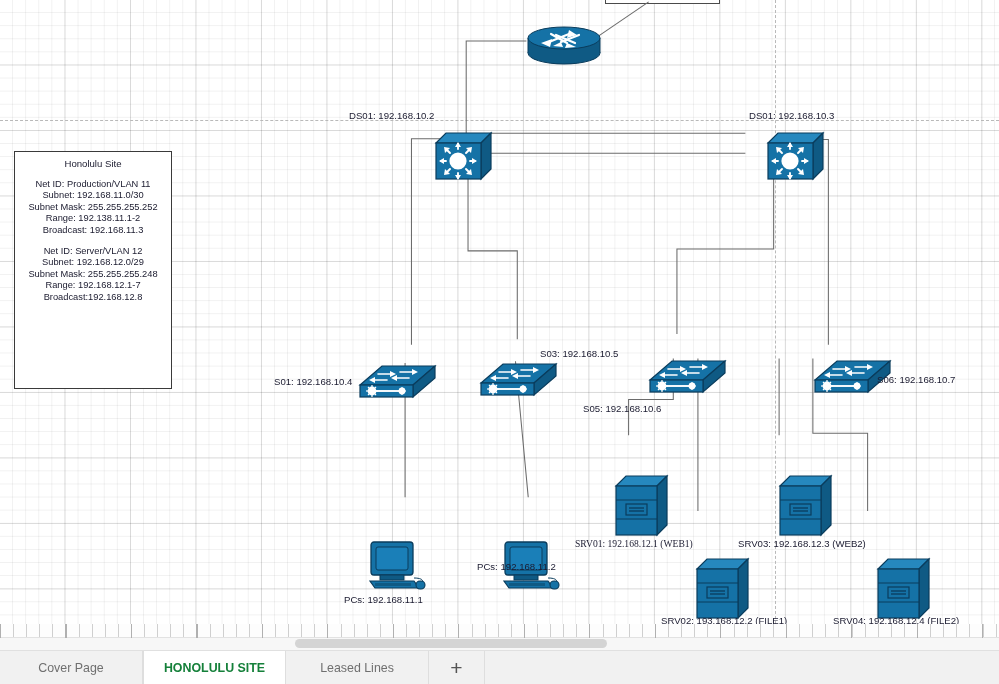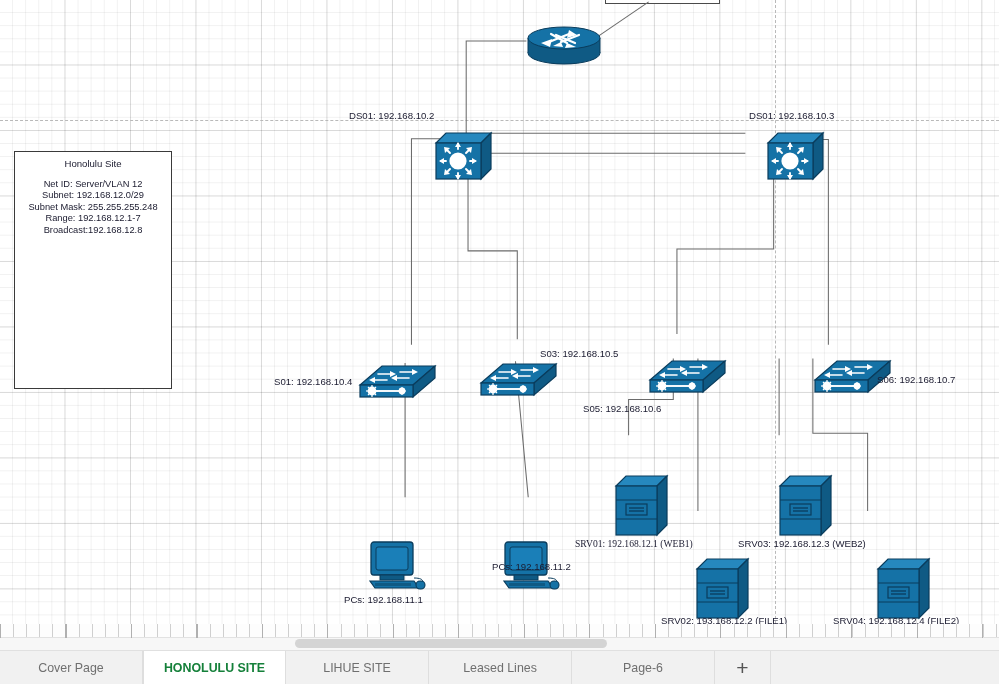--- a/index.html
+++ b/index.html
@@ -149,20 +149,27 @@
 
       <path d="M806 393 L806 477"></path>
 
       <path d="M843 393 L843 475 L903 475 L903 560"></path>
     </svg>
 
     <div id="legend">
       <div class="lg-title">Honolulu Site</div>
 
 
+      <div class="lg-block">
+        <div>Net ID: Production/VLAN 11</div>
+        <div>Subnet: 192.168.11.0/30</div>
+        <div>Subnet Mask: 255.255.255.252</div>
+        <div>Range: 192.138.11.1-2</div>
+        <div>Broadcast: 192.168.11.3</div>
+      </div>
 
       <div class="lg-block">
         <div>Net ID: Server/VLAN 12</div>
         <div>Subnet: 192.168.12.0/29</div>
         <div>Subnet Mask: 255.255.255.248</div>
         <div>Range: 192.168.12.1-7</div>
         <div>Broadcast:192.168.12.8</div>
       </div>
     </div>
 
@@ -393,21 +400,21 @@
       <svg width="64" height="52" viewBox="0 0 64 52">
         <rect x="5" y="2" width="42" height="33" rx="3" fill="#1572a6" stroke="#0a3c5c" stroke-width="1.3"></rect>
         <rect x="10" y="7" width="32" height="23" rx="2" fill="#1a7fb8" stroke="#0a3c5c" stroke-width="1"></rect>
         <rect x="14" y="35" width="24" height="5" fill="#0f5a84" stroke="#0a3c5c" stroke-width="1"></rect>
         <polygon points="4,41 48,41 53,48 9,48" fill="#1572a6" stroke="#0a3c5c" stroke-width="1.2"></polygon>
         <rect x="9" y="43" width="36" height="3" fill="#0f5a84"></rect>
         <path d="M48 38 C58 38 58 42 55 44" fill="none" stroke="#0a3c5c" stroke-width="1"></path>
         <rect x="50" y="41" width="9" height="8" rx="4" fill="#1572a6" stroke="#0a3c5c" stroke-width="1.1"></rect>
       </svg>
     </div>
-    <div class="nlabel" style="left:477px; top:561px;margin-left:15px;">PCs: 192.168.11.2</div>
+    <div class="nlabel" style="left:477px; top:561px;">PCs: 192.168.11.2</div>
 
     <div class="node" style="left:616px; top:476px;">
       <svg width="52" height="62" viewBox="0 0 52 62">
         <polygon points="0,10 10,0 51,0 41,10" fill="#2688be" stroke="#0a3c5c" stroke-width="1.2"></polygon>
         <polygon points="41,10 51,0 51,49 41,59" fill="#0f5a84" stroke="#0a3c5c" stroke-width="1.2"></polygon>
         <rect x="0" y="10" width="41" height="49" fill="#1572a6" stroke="#0a3c5c" stroke-width="1.2"></rect>
         <line x1="0" y1="24" x2="41" y2="24" stroke="#0a3c5c" stroke-width="1.1"></line>
         <line x1="0" y1="43" x2="41" y2="43" stroke="#0a3c5c" stroke-width="1.1"></line>
         <rect x="10" y="28" width="21" height="11" fill="#1572a6" stroke="#0a3c5c" stroke-width="1.2"></rect>
         <line x1="13" y1="32" x2="28" y2="32" stroke="#0a3c5c" stroke-width="1.3"></line>
@@ -467,27 +474,21 @@
   <div id="hscroll-thumb"></div>
 
   <div id="tabbar">
     <div class="tab">
       <span>Cover Page</span>
     </div>
     <div class="tab active">
       <span>HONOLULU SITE</span>
     </div>
     <div class="tab">
-      <span>LIHUE SITE</span>
-    </div>
-    <div class="tab">
       <span>Leased Lines</span>
-    </div>
-    <div class="tab">
-      <span>Page-6</span>
     </div>
     <div class="tab-add">
       <span>+</span>
     </div>
     <div class="tab-filler"></div>
   </div>
 
 </div>
 
 </body></html>

